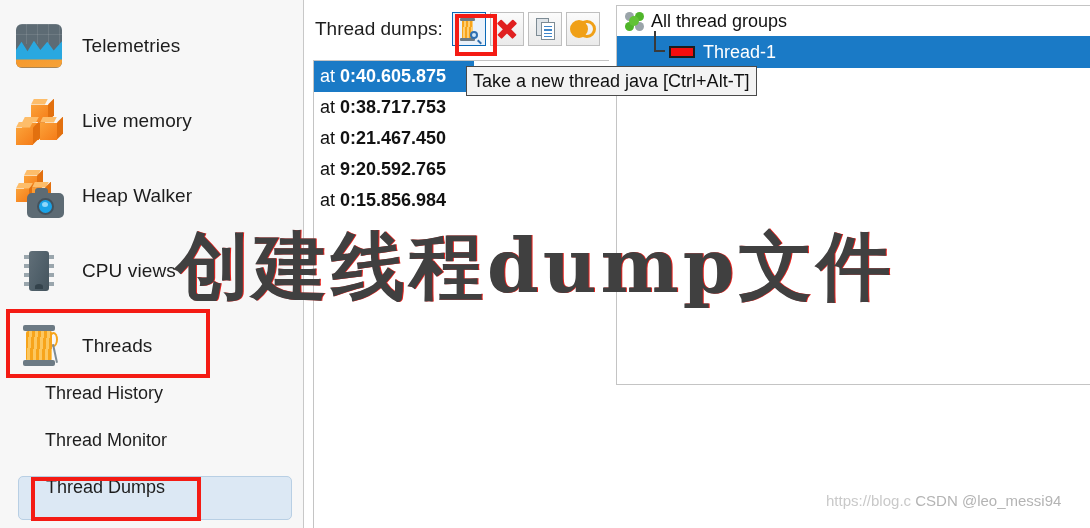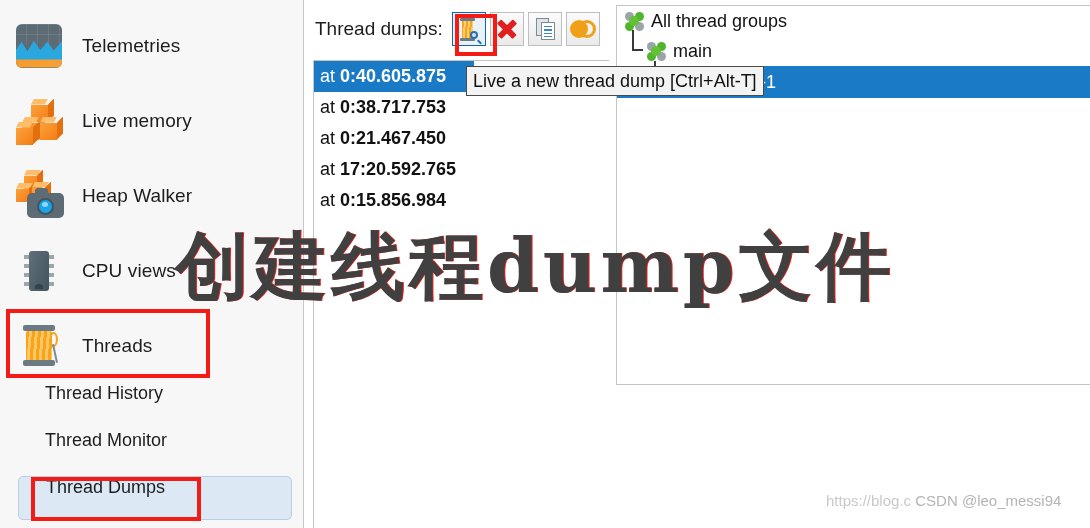--- a/index.html
+++ b/index.html
@@ -442,21 +442,21 @@
       <div class="dump-row">
         <span class="at">at</span>
         <span class="tm">0:38.717.753</span>
       </div>
       <div class="dump-row">
         <span class="at">at</span>
         <span class="tm">0:21.467.450</span>
       </div>
       <div class="dump-row">
         <span class="at">at</span>
-        <span class="tm">17:20.592.765</span>
+        <span class="tm">9:20.592.765</span>
       </div>
       <div class="dump-row">
         <span class="at">at</span>
         <span class="tm">0:15.856.984</span>
       </div>
     </div>
 
     <div class="redbox" style="left:150px;top:14px;width:42px;height:42px"></div>
   </div>
 
@@ -467,42 +467,31 @@
         <div class="tg-icon">
           <span class="a"></span>
             <span class="b"></span>
             <span class="c"></span>
             <span class="d"></span>
             <span class="e"></span>
         </div>
         <span>All thread groups</span>
       </div>
 
-      <div class="tree-row" style="padding-left:8px">
-        <div class="elbow"></div>
-        <div class="tg-icon">
-          <span class="a"></span>
-            <span class="b"></span>
-            <span class="c"></span>
-            <span class="d"></span>
-            <span class="e"></span>
-        </div>
-        <span>main</span>
-      </div>
 
       <div class="tree-row selected" style="padding-left:30px;height:32px">
         <div class="elbow"></div>
         <div class="thread-chip"></div>
         <span>Thread-1</span>
       </div>
     </div>
 
   </div>
 
-  <div id="tooltip">Live a new thread dump [Ctrl+Alt-T]</div>
+  <div id="tooltip">Take a new thread java [Ctrl+Alt-T]</div>
 
   <div id="cn-annot">创建线程dump文件</div>
 
   <div id="wm">
     <span>https://blog.c</span>
     <span class="b">CSDN @leo_messi94</span>
   </div>
 
 </div>
 

